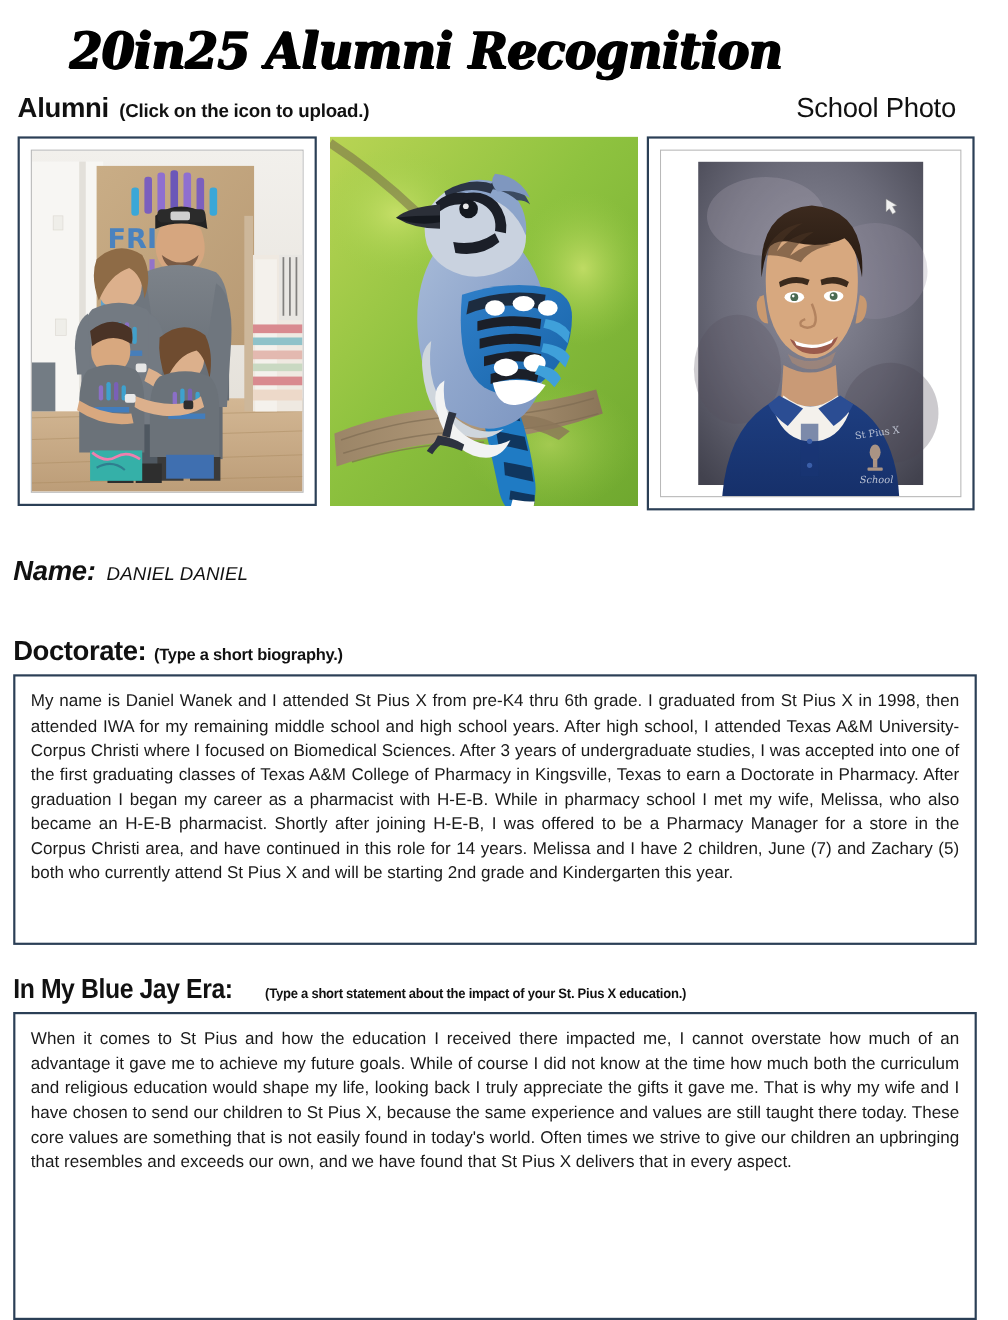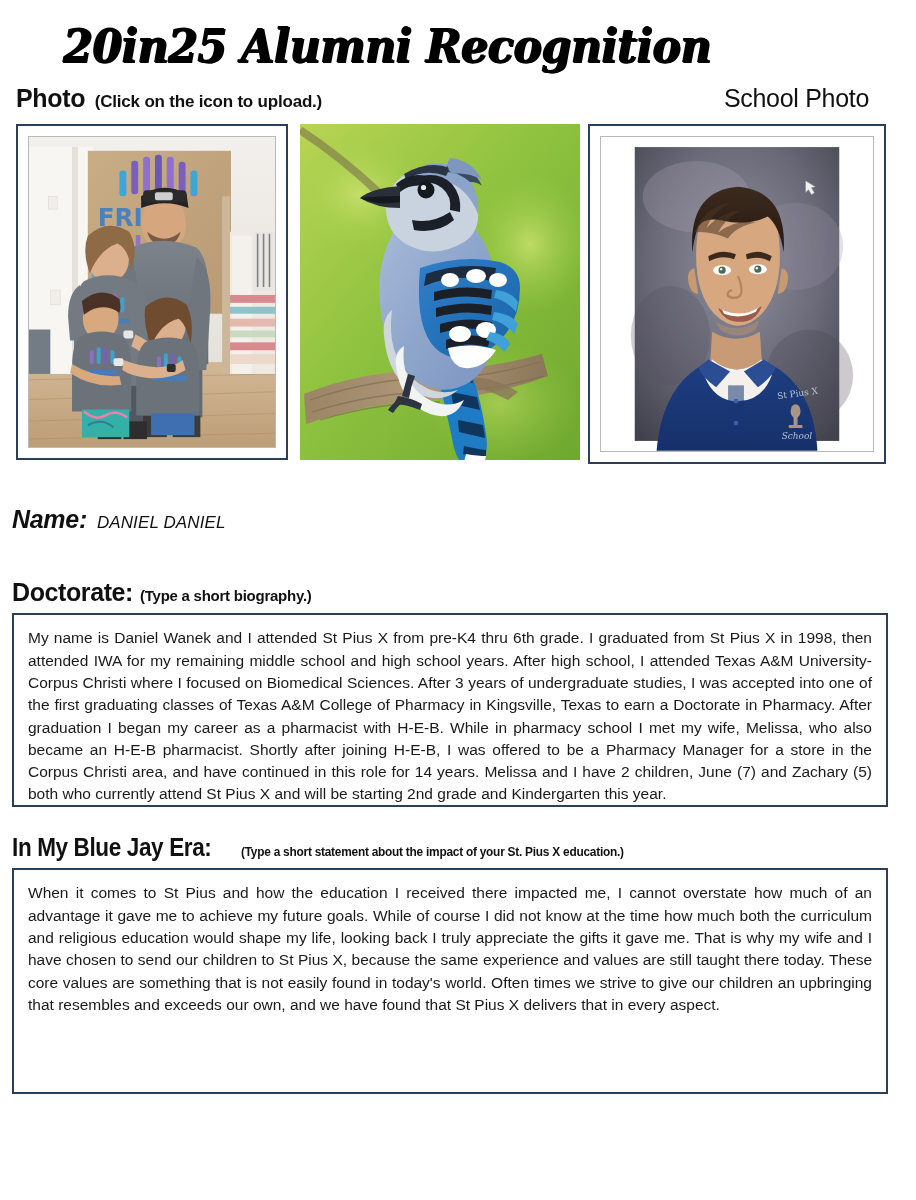--- a/index.html
+++ b/index.html
@@ -149,34 +149,34 @@
     width: 876px;
     border: 2px solid #2b3f56;
     background: #ffffff;
     padding: 12px 14px 14px 14px;
     font-size: 15.5px;
     line-height: 1.44;
     color: #1a1a1a;
     text-align: justify;
     text-justify: inter-word;
   }
-  .textbox.bio { height: 194px; }
-  .textbox.era { height: 226px; }
+  .textbox.bio { height: 246px; }
+  .textbox.era { height: 280px; }
   .textbox p { margin: 0; }
 </style>
 </head>
 <body>
 
 <div class="title-wrap">
   <span class="doc-title">20in25 Alumni Recognition</span>
 </div>
 
 <div class="photo-head">
   <div class="photo-label">
-    <span class="big">Photo</span>
+    <span class="big">Alumni</span>
     <span class="hint">(Click on the icon to upload.)</span>
   </div>
   <div class="school-label">School Photo</div>
 </div>
 
 <div class="photo-row">
 
   <div class="frame frame-family">
     <div class="frame-inner">
       <svg class="photo-svg" viewBox="0 0 250 314" preserveAspectRatio="xMidYMid slice">

